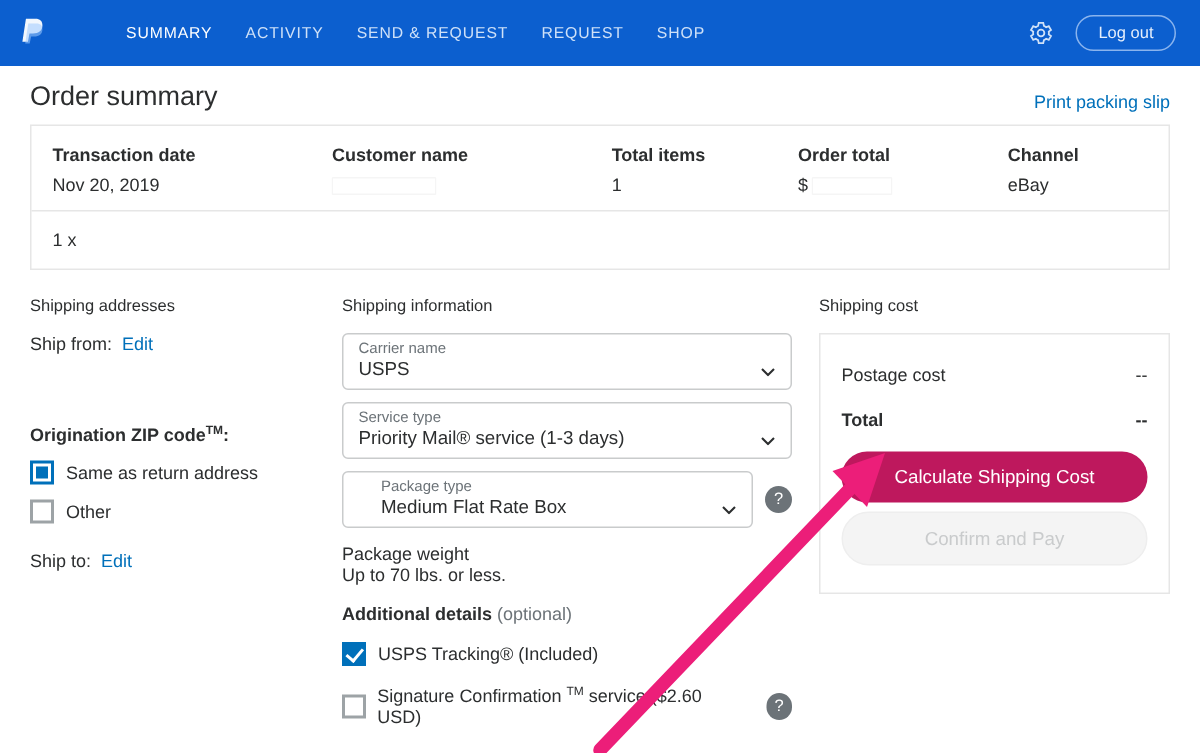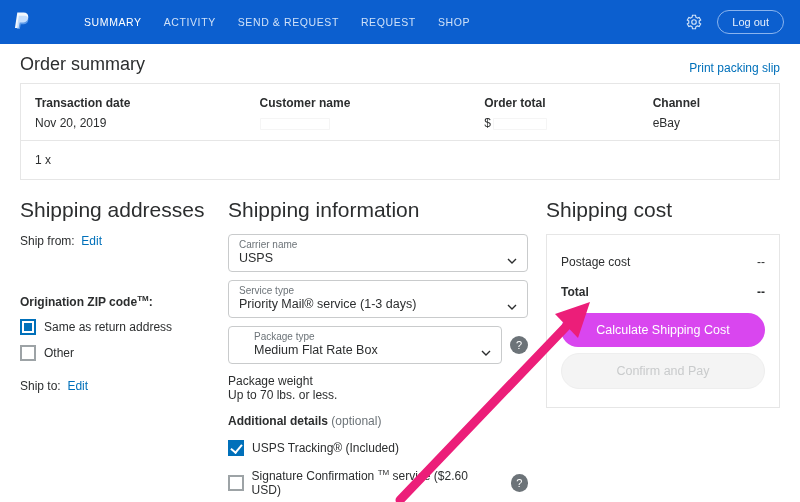--- a/index.html
+++ b/index.html
@@ -32,21 +32,21 @@
   .col.total { flex: 0.9; }
   .col.chan { flex: 0.6; }
   .col h4 { font-size: 12px; font-weight: 600; color: #2c2e2f; margin-bottom: 6px; }
   .col .val { font-size: 12px; color: #2c2e2f; }
   .redact { display:inline-block; height:12px; background:#fff; box-shadow: inset 0 0 0 1px #f5f5f5; border-radius:1px; vertical-align:middle; }
   .linerow { border-top: 1px solid #e6e6e6; padding: 12px 14px; font-size: 12px; color: #2c2e2f; }
 
   
   .cols3 { display: flex; gap: 18px; margin-top: 18px; }
   .panel { }
-  .panel h3 { font-size: 21px; font-weight: 400; margin-bottom: 12px; }
+  .panel h3 { font-size: 11px; font-weight: 400; margin-bottom: 12px; }
   .left { width: 190px; }
   .mid { width: 300px; }
   .right { flex: 1; }
 
   .small { font-size: 12px; color: #2c2e2f; }
   .link { color: #0070ba; text-decoration: none; }
 
   .zipline { margin-top: 46px; font-size: 12px; font-weight: 600; }
   .zipline sup { font-size: 8px; }
 
@@ -74,21 +74,21 @@
   .addl span.optn { color:#6c7378; }
 
   .chkline { display:flex; align-items:center; gap:8px; margin-top: 12px; font-size:12px; }
   .chkline sup { font-size: 8px; }
 
   
   .costpanel { border:1px solid #e6e6e6; padding: 12px 14px 18px 14px; }
   .costrow { display:flex; justify-content:space-between; font-size:12px; padding: 8px 0; }
   .costrow.total { font-weight:600; }
   .btn { display:block; width:100%; border:none; border-radius:20px; padding: 10px 0; font-size:12.5px; text-align:center; margin-top:6px; cursor:pointer; }
-  .btn.primary { background:#d946ef; color:#fff; }
+  .btn.primary { background:#be185d; color:#fff; }
   .btn.disabled { background:#f4f4f4; color:#c9cbcc; border:1px solid #eee; cursor:default; }
 
   
   .arrow { position:absolute; left:330px; top:290px; width:280px; height:220px; pointer-events:none; }
   .arrow svg { width:100%; height:100%; }
 </style>
 </head>
 <body>
 
 <div class="topnav">
@@ -122,20 +122,24 @@
 
   <div class="summary">
     <div class="sumrow">
       <div class="col date">
         <h4>Transaction date</h4>
         <div class="val">Nov 20, 2019</div>
       </div>
       <div class="col name">
         <h4>Customer name</h4>
         <div class="val"><span class="redact" style="width:70px"></span></div>
+      </div>
+      <div class="col items">
+        <h4>Total items</h4>
+        <div class="val">1</div>
       </div>
       <div class="col total">
         <h4>Order total</h4>
         <div class="val"><span>$</span><span class="redact" style="width:54px;margin-left:2px"></span></div>
       </div>
       <div class="col chan">
         <h4>Channel</h4>
         <div class="val">eBay</div>
       </div>
     </div>

